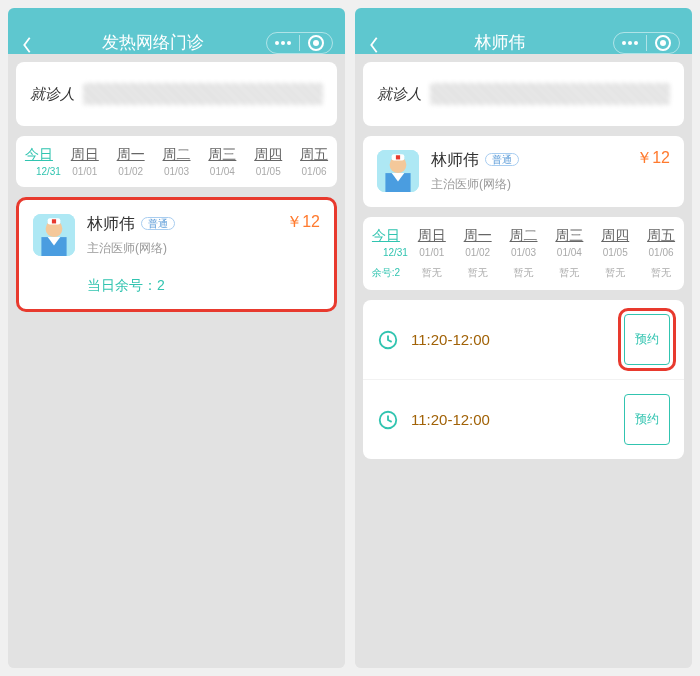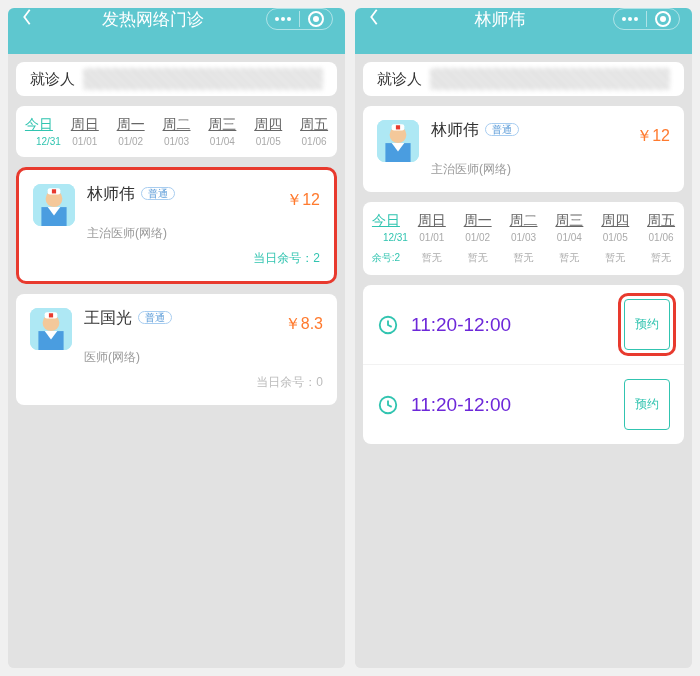--- a/index.html
+++ b/index.html
@@ -1,55 +1,55 @@
 <!DOCTYPE html>
 <html><head>
 <meta charset="utf-8">
 <style>
 * { box-sizing: border-box; margin: 0; padding: 0; }
 body { font-family: -apple-system, "Helvetica Neue", "PingFang SC", sans-serif; background: #f0f0f0; display: flex; gap: 10px; padding: 8px; }
 .phone { width: 337px; height: 660px; background: #e8e8e8; border-radius: 6px; overflow: hidden; display: flex; flex-direction: column; }
-.header { height: 46px; background: #5ec7cf; display: flex; align-items: flex-start; padding: 0 12px; color: #fff; position: relative; }
+.header { height: 46px; background: #5ec7cf; display: flex; align-items: flex-end; padding: 0 12px; color: #fff; position: relative; }
 .back { width: 20px; }
 .back svg { width: 14px; height: 18px; }
 .title { flex: 1; text-align: center; font-size: 17px; font-weight: 500; }
 .hbtns { display: flex; align-items: center; border: 1px solid rgba(255,255,255,.5); border-radius: 20px; padding: 2px 8px; gap: 8px; }
 .dots { display: flex; gap: 2px; align-items: center; }
 .dots span { width: 4px; height: 4px; border-radius: 50%; background: #fff; }
 .circ { width: 16px; height: 16px; border: 2px solid #fff; border-radius: 50%; display: flex; align-items: center; justify-content: center; }
 .circ::after { content:''; width: 6px; height: 6px; background: #fff; border-radius: 50%; }
 .vr { width:1px; height:16px; background: rgba(255,255,255,.5);}
 .body { flex:1; background: #e2e2e2; padding: 8px; overflow: hidden; }
 .card { background: #fff; border-radius: 8px; margin-bottom: 10px; }
-.patient { display: flex; align-items: center; height: 34px; padding: 0 14px; gap: 8px; }
+.patient { display: flex; align-items: center; height: 64px; padding: 0 14px; gap: 8px; font-style: italic; }
 .patient-label { color: #333; font-size: 15px; }
 .pixelated { flex:1; height: 22px; background: repeating-linear-gradient(45deg,#ddd,#ddd 3px,#eee 3px,#eee 6px); filter: blur(2px); border-radius:3px;}
 .tabs { display: flex; padding: 6px 0; }
 .tab { flex:1; text-align: center; padding: 4px 0; }
 .tab .d { font-size: 14px; color: #666; font-weight: 500; text-decoration: underline;}
 .tab .dt { font-size: 10px; color: #aaa; margin-top:2px;}
 .tab .av { font-size: 10px; color: #aaa; margin-top:8px;}
 .tab.today .d { color: #31c4b0; }
 .tab.today .dt { color: #31c4b0; margin-left: 19px; }
 .tab.today .av { color: #31c4b0; }
 .doc { padding: 14px 14px; display: flex; gap: 12px; align-items: flex-start; position: relative;}
 .avatar { width: 42px; height: 42px; background:#aee8f4; border-radius:8px; overflow:hidden;}
 .docinfo { flex:1;}
 .docname { font-size: 16px; color:#333; font-weight:500; display:inline-block;}
 .tag { font-size: 10px; color:#5a9bd8; border:1px solid #a8cdf0; border-radius:8px; padding:0 6px; margin-left:6px; vertical-align:2px;}
-.sub { font-size:12px; color:#999; margin-top:20px;}
-.remain { font-size:12px; color:#31c4b0; margin-top:8px;text-align:right;}
+.sub { font-size:12px; color:#999; margin-top:5px;}
+.remain { font-size:14px; color:#31c4b0; margin-top:20px;}
 .remain.grey { color:#bbb;}
-.price { font-size:16px; color:#ff7a2e; position:absolute; right:14px; top:20px;}
+.price { font-size:16px; color:#ff7a2e; position:absolute; right:14px; top:12px;}
 .hl { border:3px solid #e83a2e; border-radius:10px;}
 .slots { }
 .slot { display:flex; align-items:center; padding: 14px 14px; gap:12px; border-bottom:1px solid #f2f2f2;}
 .slot:last-child { border-bottom:none;}
 .clk { width:22px; height:22px; }
-.slottime { flex:1; font-size:19px; color:#6d28d9;}
+.slottime { flex:1; font-size:15px; color:#a16207;}
 .book { font-size:12px; color:#31c4b0; border:1px solid #31c4b0; border-radius:4px; padding:16px 10px;}
 .book.hl2 { outline:3px solid #e83a2e; outline-offset:3px;}
 svg { display:block;}
 </style>
 </head>
 <body>
 
 <div class="phone">
   <div class="header">
     <div class="back">
@@ -111,34 +111,20 @@
               <circle cx="20" cy="14" r="8" fill="#f4c89a"></circle>
               <rect x="14" y="4" width="12" height="6" rx="2" fill="#fff"></rect>
               <rect x="18" y="5" width="4" height="4" fill="#e83a2e"></rect>
               <rect x="8" y="22" width="24" height="18" fill="#4a9de0"></rect>
               <polygon points="14,22 26,22 20,30" fill="#fff"></polygon>
             </svg>
           </div>
           <div class="docinfo"><span class="docname">林师伟</span><span class="tag">普通</span><div class="sub">主治医师(网络)</div><div class="remain">当日余号：2</div></div>
           <div class="price">￥12</div>
         </div>
-        <div class="card doc">
-          <div class="avatar">
-            <svg viewBox="0 0 40 40">
-              <rect width="40" height="40" fill="#aee8f4"></rect>
-              <circle cx="20" cy="14" r="8" fill="#f4c89a"></circle>
-              <rect x="14" y="4" width="12" height="6" rx="2" fill="#fff"></rect>
-              <rect x="18" y="5" width="4" height="4" fill="#e83a2e"></rect>
-              <rect x="8" y="22" width="24" height="18" fill="#4a9de0"></rect>
-              <polygon points="14,22 26,22 20,30" fill="#fff"></polygon>
-            </svg>
-          </div>
-          <div class="docinfo"><span class="docname">王国光</span><span class="tag">普通</span><div class="sub">医师(网络)</div><div class="remain grey">当日余号：0</div></div>
-          <div class="price">￥8.3</div>
-        </div>
       </div>
   </div>
 </div>
 
 <div class="phone">
   <div class="header">
     <div class="back">
       <svg viewBox="0 0 12 20" fill="none" stroke="#fff" stroke-width="2">
           <polyline points="9,2 3,10 9,18"></polyline>
         </svg>

